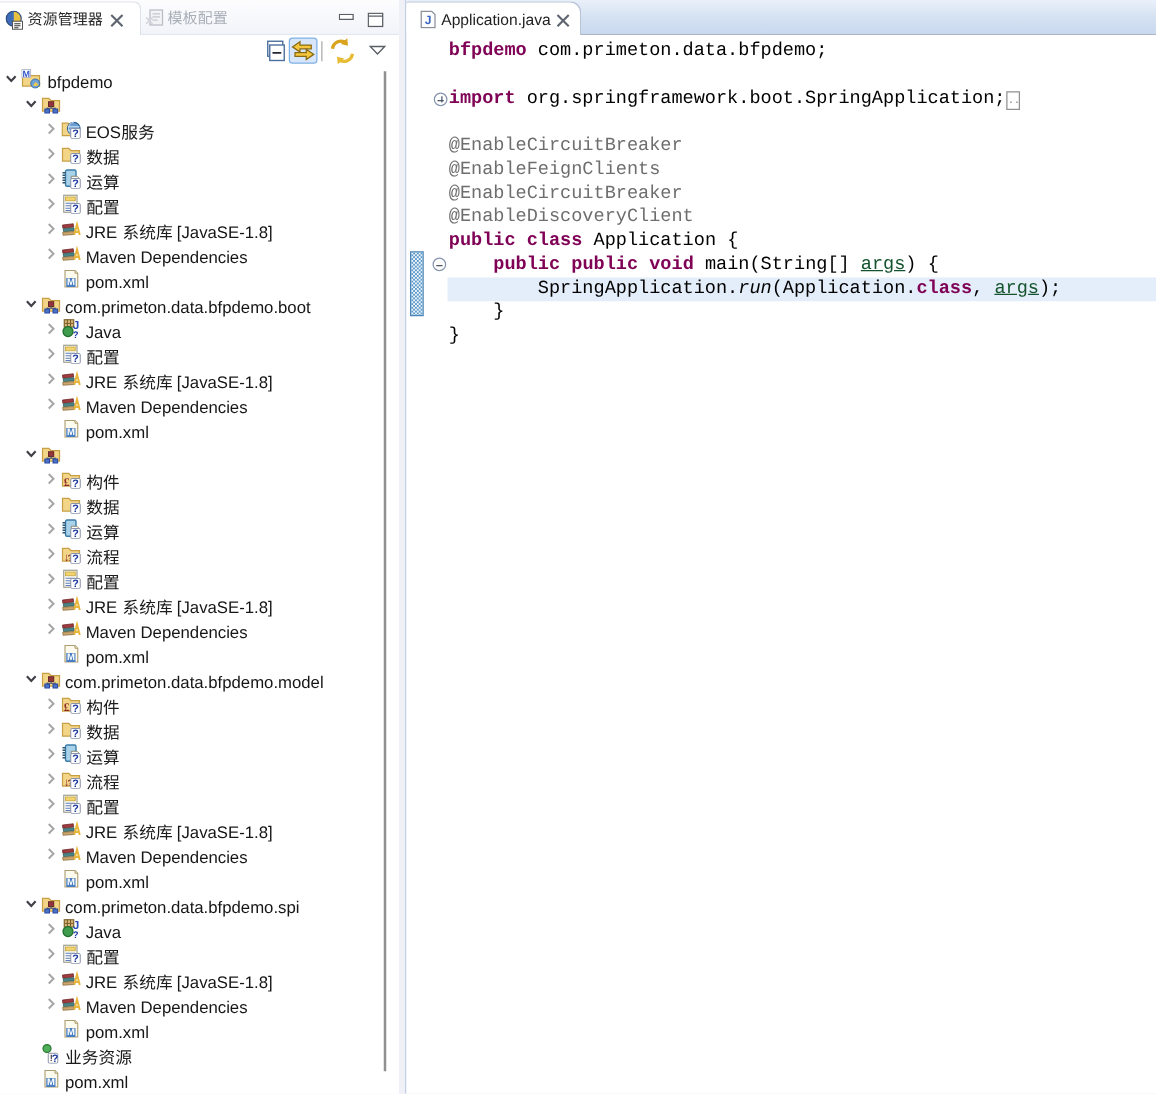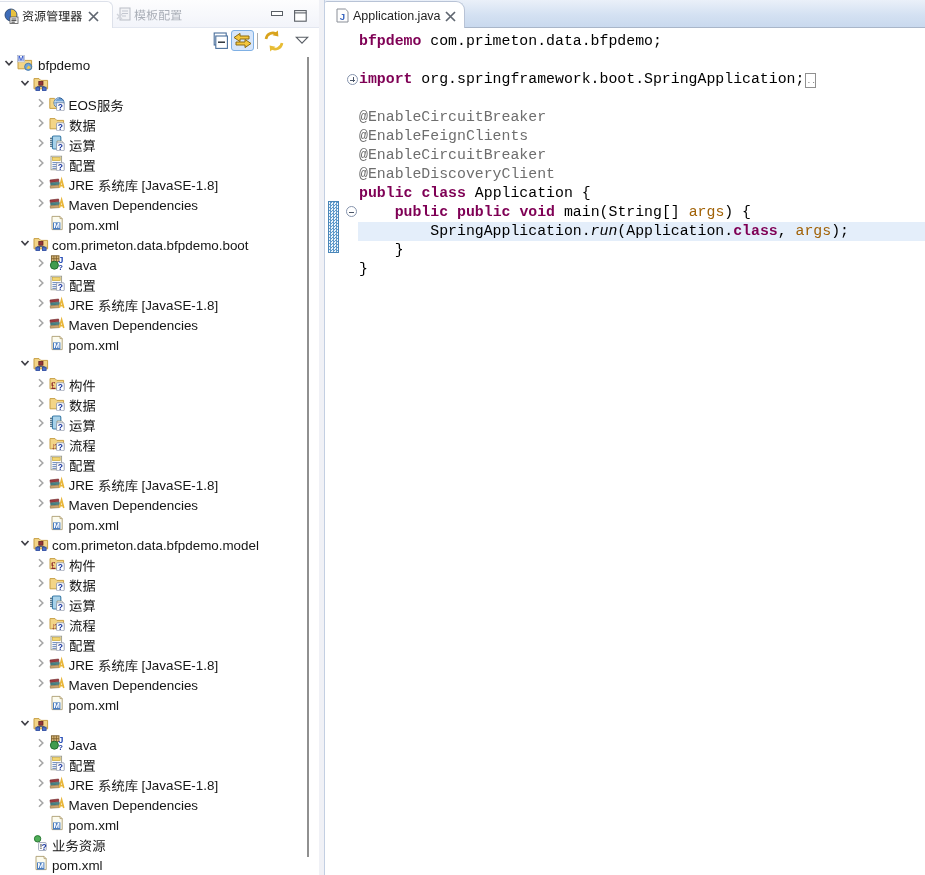--- a/index.html
+++ b/index.html
@@ -26,21 +26,21 @@
   border-left:1px solid #c3cfe2; }
 #etabs { position:absolute; left:0; top:0; width:601px; height:28px;
   background:linear-gradient(#eaf0f9 0%,#d4e1f2 55%,#c9d9ee 100%); border-bottom:1px solid #a9b6c9; }
 #etab { position:absolute; left:0; top:1px; width:140px; height:27px; background:#fff;
   border:1px solid #b8c3d6; border-bottom:none; border-left:none; border-radius:2px 9px 0 0; }
 #etab .lbl { position:absolute; left:28px; top:7px; font-size:12.5px; color:#1f1f1f; }
 #code { position:absolute; left:34px; top:32px; font:14.85px/19px "Liberation Mono",monospace;
   color:#000; white-space:pre; }
 .k { color:#7f0055; }
 .an { color:#6e6e6e; }
-.pv { color:#a16207; }
+.pv { color:#14532d;text-decoration:underline; }
 .run { font-style:italic; }
 .fbox { display:inline-block; border:1px solid #909090; font-size:8px; line-height:14px;
   height:15px; width:11px; color:#777; vertical-align:0px; text-align:center; margin-left:1px; }
 #hl { position:absolute; left:33px; top:222px; width:568px; height:19px; background:#e4eefa; }
 #rbar { position:absolute; left:3px; top:201px; width:11px; height:52px;
   border:1px solid #4a86b8;
   background-image:repeating-conic-gradient(#5f9aca 0% 25%, #eef5fb 0% 50%);
   background-size:3px 3px; }
 .fold { position:absolute; width:11px; height:11px; border:1px solid #8694ad; border-radius:50%;
   background:#fff; }
@@ -573,20 +573,21 @@
         </svg>
         <div class="lab" style="left:68.5px;top:639px"><span>pom.xml</span></div>
 <span class="pa" style="left:20px;top:664px">
           <svg class="ab" width="10" height="10" viewBox="0 0 10 10">
             <path d="M1.5 3 L5 6.8 L8.5 3" fill="none" stroke="#3f3f46" stroke-width="1.7"></path>
           </svg>
         </span>
         <svg class="pa" style="left:33px;top:661px" width="16" height="16">
           <use href="#i-mod"></use>
         </svg>
+        <div class="lab" style="left:52px;top:659px"><span>com.primeton.data.bfpdemo.spi</span></div>
 <span class="pa" style="left:36px;top:684px">
           <svg class="ab" width="10" height="10" viewBox="0 0 10 10">
             <path d="M3 1.2 L6.8 5 L3 8.8" fill="none" stroke="#a6a6a6" stroke-width="1.6"></path>
           </svg>
         </span>
         <svg class="pa" style="left:49px;top:681px" width="16" height="16">
           <use href="#i-java"></use>
         </svg>
         <div class="lab" style="left:68.5px;top:679px"><span>Java</span></div>
 <span class="pa" style="left:36px;top:704px">

